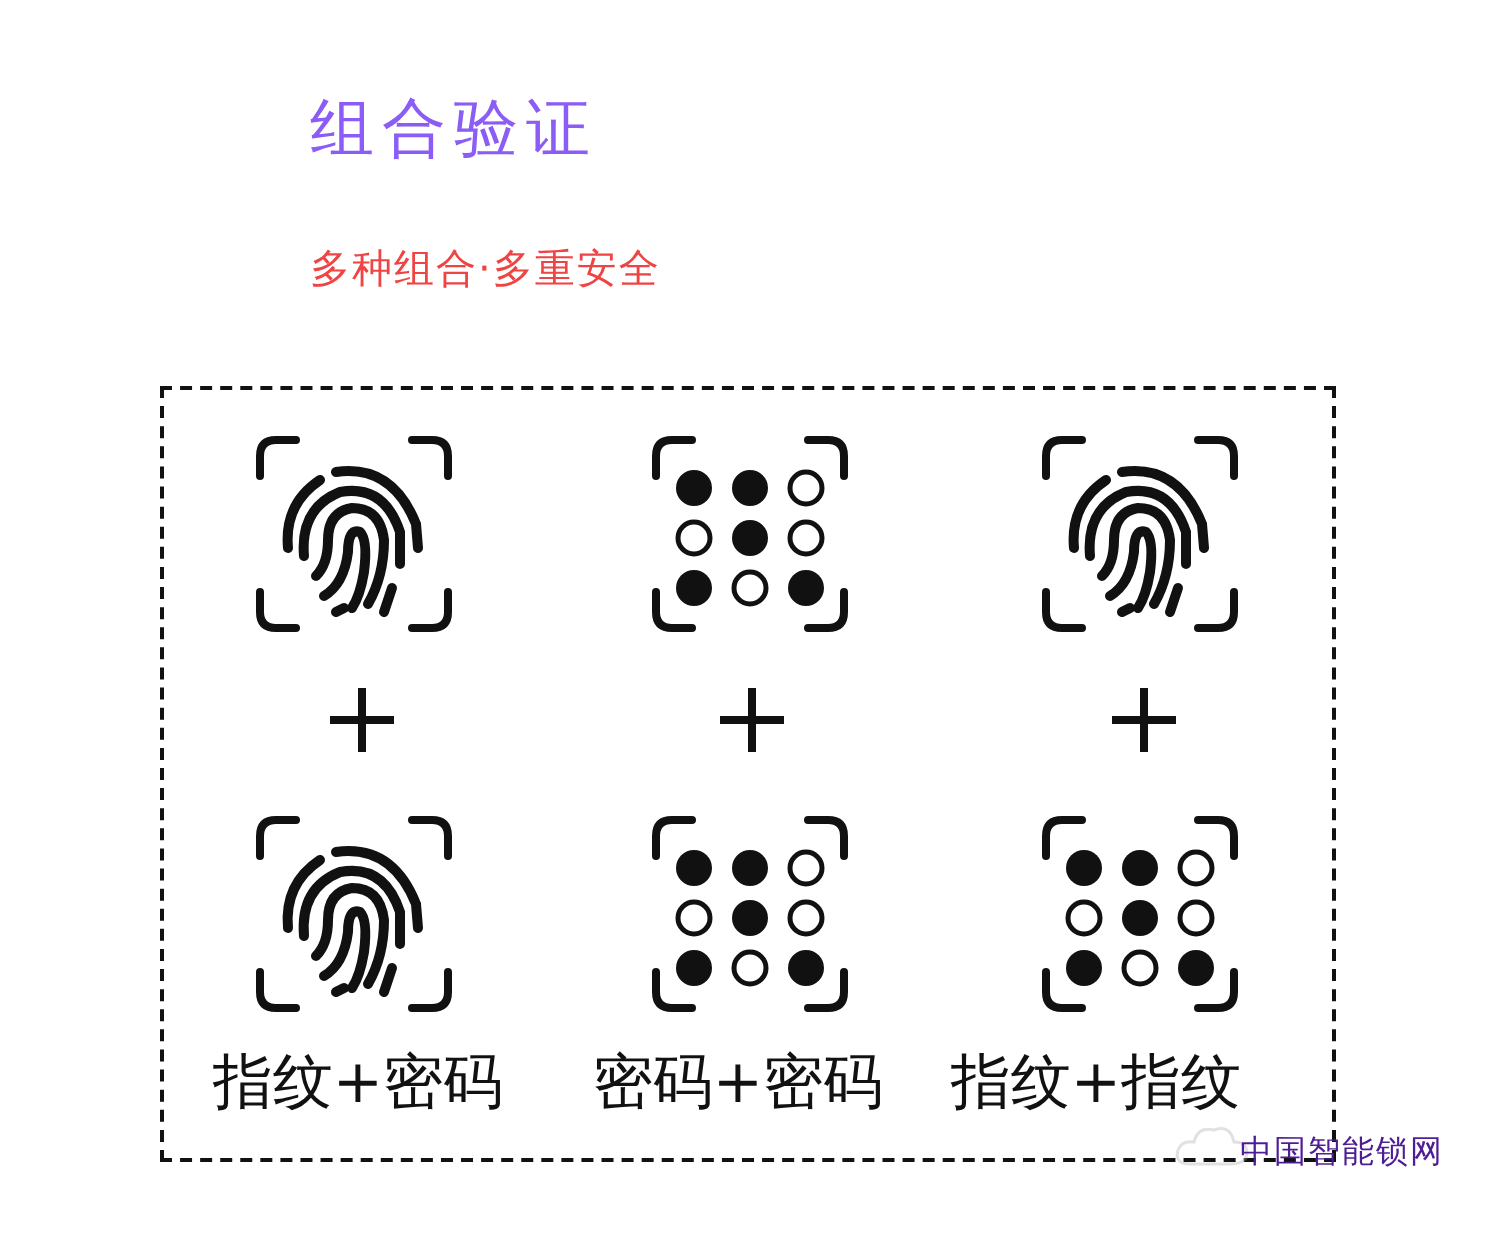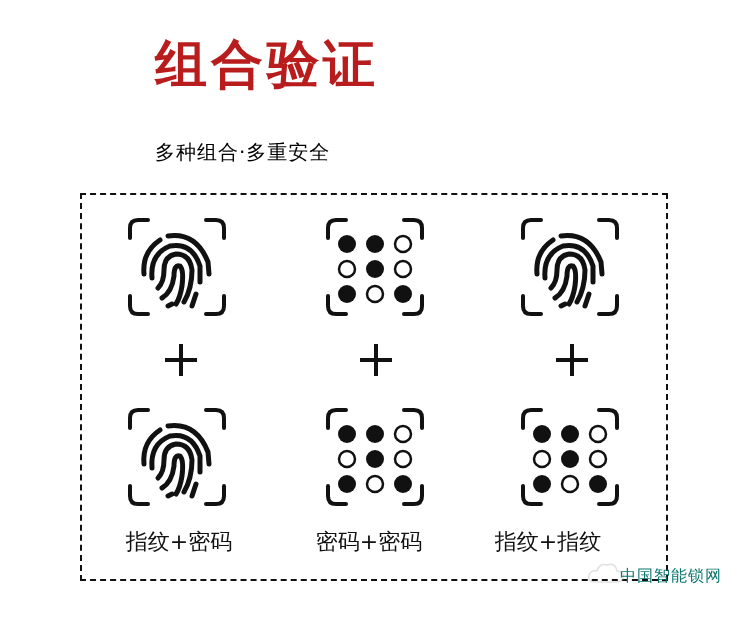--- a/index.html
+++ b/index.html
@@ -1,29 +1,29 @@
 <!DOCTYPE html>
 <html><head>
 <meta charset="utf-8">
 <style>
   html, body { margin:0; padding:0; background:#ffffff; }
   body { width:750px; height:621px; position:relative; overflow:hidden;
          font-family:"DejaVu Sans","Liberation Sans",sans-serif; color:#111; }
-  .title { position:absolute; left:155px; top:40px; font-size:52px; font-weight:bold;
-           letter-spacing:4px; color:#b91c1c; line-height:48px; }
-  .subtitle { position:absolute; left:155px; top:120px; font-size:20px; color:#000000;
-              letter-spacing:1px; line-height:28px;margin-top:18px; }
+  .title { position:absolute; left:155px; top:40px; font-size:32px; font-weight:normal;
+           letter-spacing:4px; color:#8b5cf6; line-height:48px; }
+  .subtitle { position:absolute; left:155px; top:120px; font-size:20px; color:#ef4444;
+              letter-spacing:1px; line-height:28px; }
   .box { position:absolute; left:80px; top:193px; width:588px; height:388px;
          border:2px dashed #111; box-sizing:border-box; }
   .icon { position:absolute; width:110px; height:110px; }
   .plus { position:absolute; width:40px; height:40px; }
-  .label { position:absolute; top:522px; font-size:22px; color:#111; white-space:nowrap;
+  .label { position:absolute; top:522px; font-size:30px; color:#111; white-space:nowrap;
            line-height:40px; text-align:center; width:170px; }
   .watermark { position:absolute; left:585px; top:558px; width:150px; height:30px; opacity:0.35; }
-  .wm-text { position:absolute; left:620px; top:566px; font-size:16px; color:#0f766e; letter-spacing:1px; }
+  .wm-text { position:absolute; left:620px; top:566px; font-size:16px; color:#4c1d95; letter-spacing:1px; }
 </style>
 </head>
 <body>
 
 <div class="title">组合验证</div>
 <div class="subtitle">多种组合·多重安全</div>
 
 <div class="box"></div>
 
 <svg width="0" height="0" style="position:absolute">

